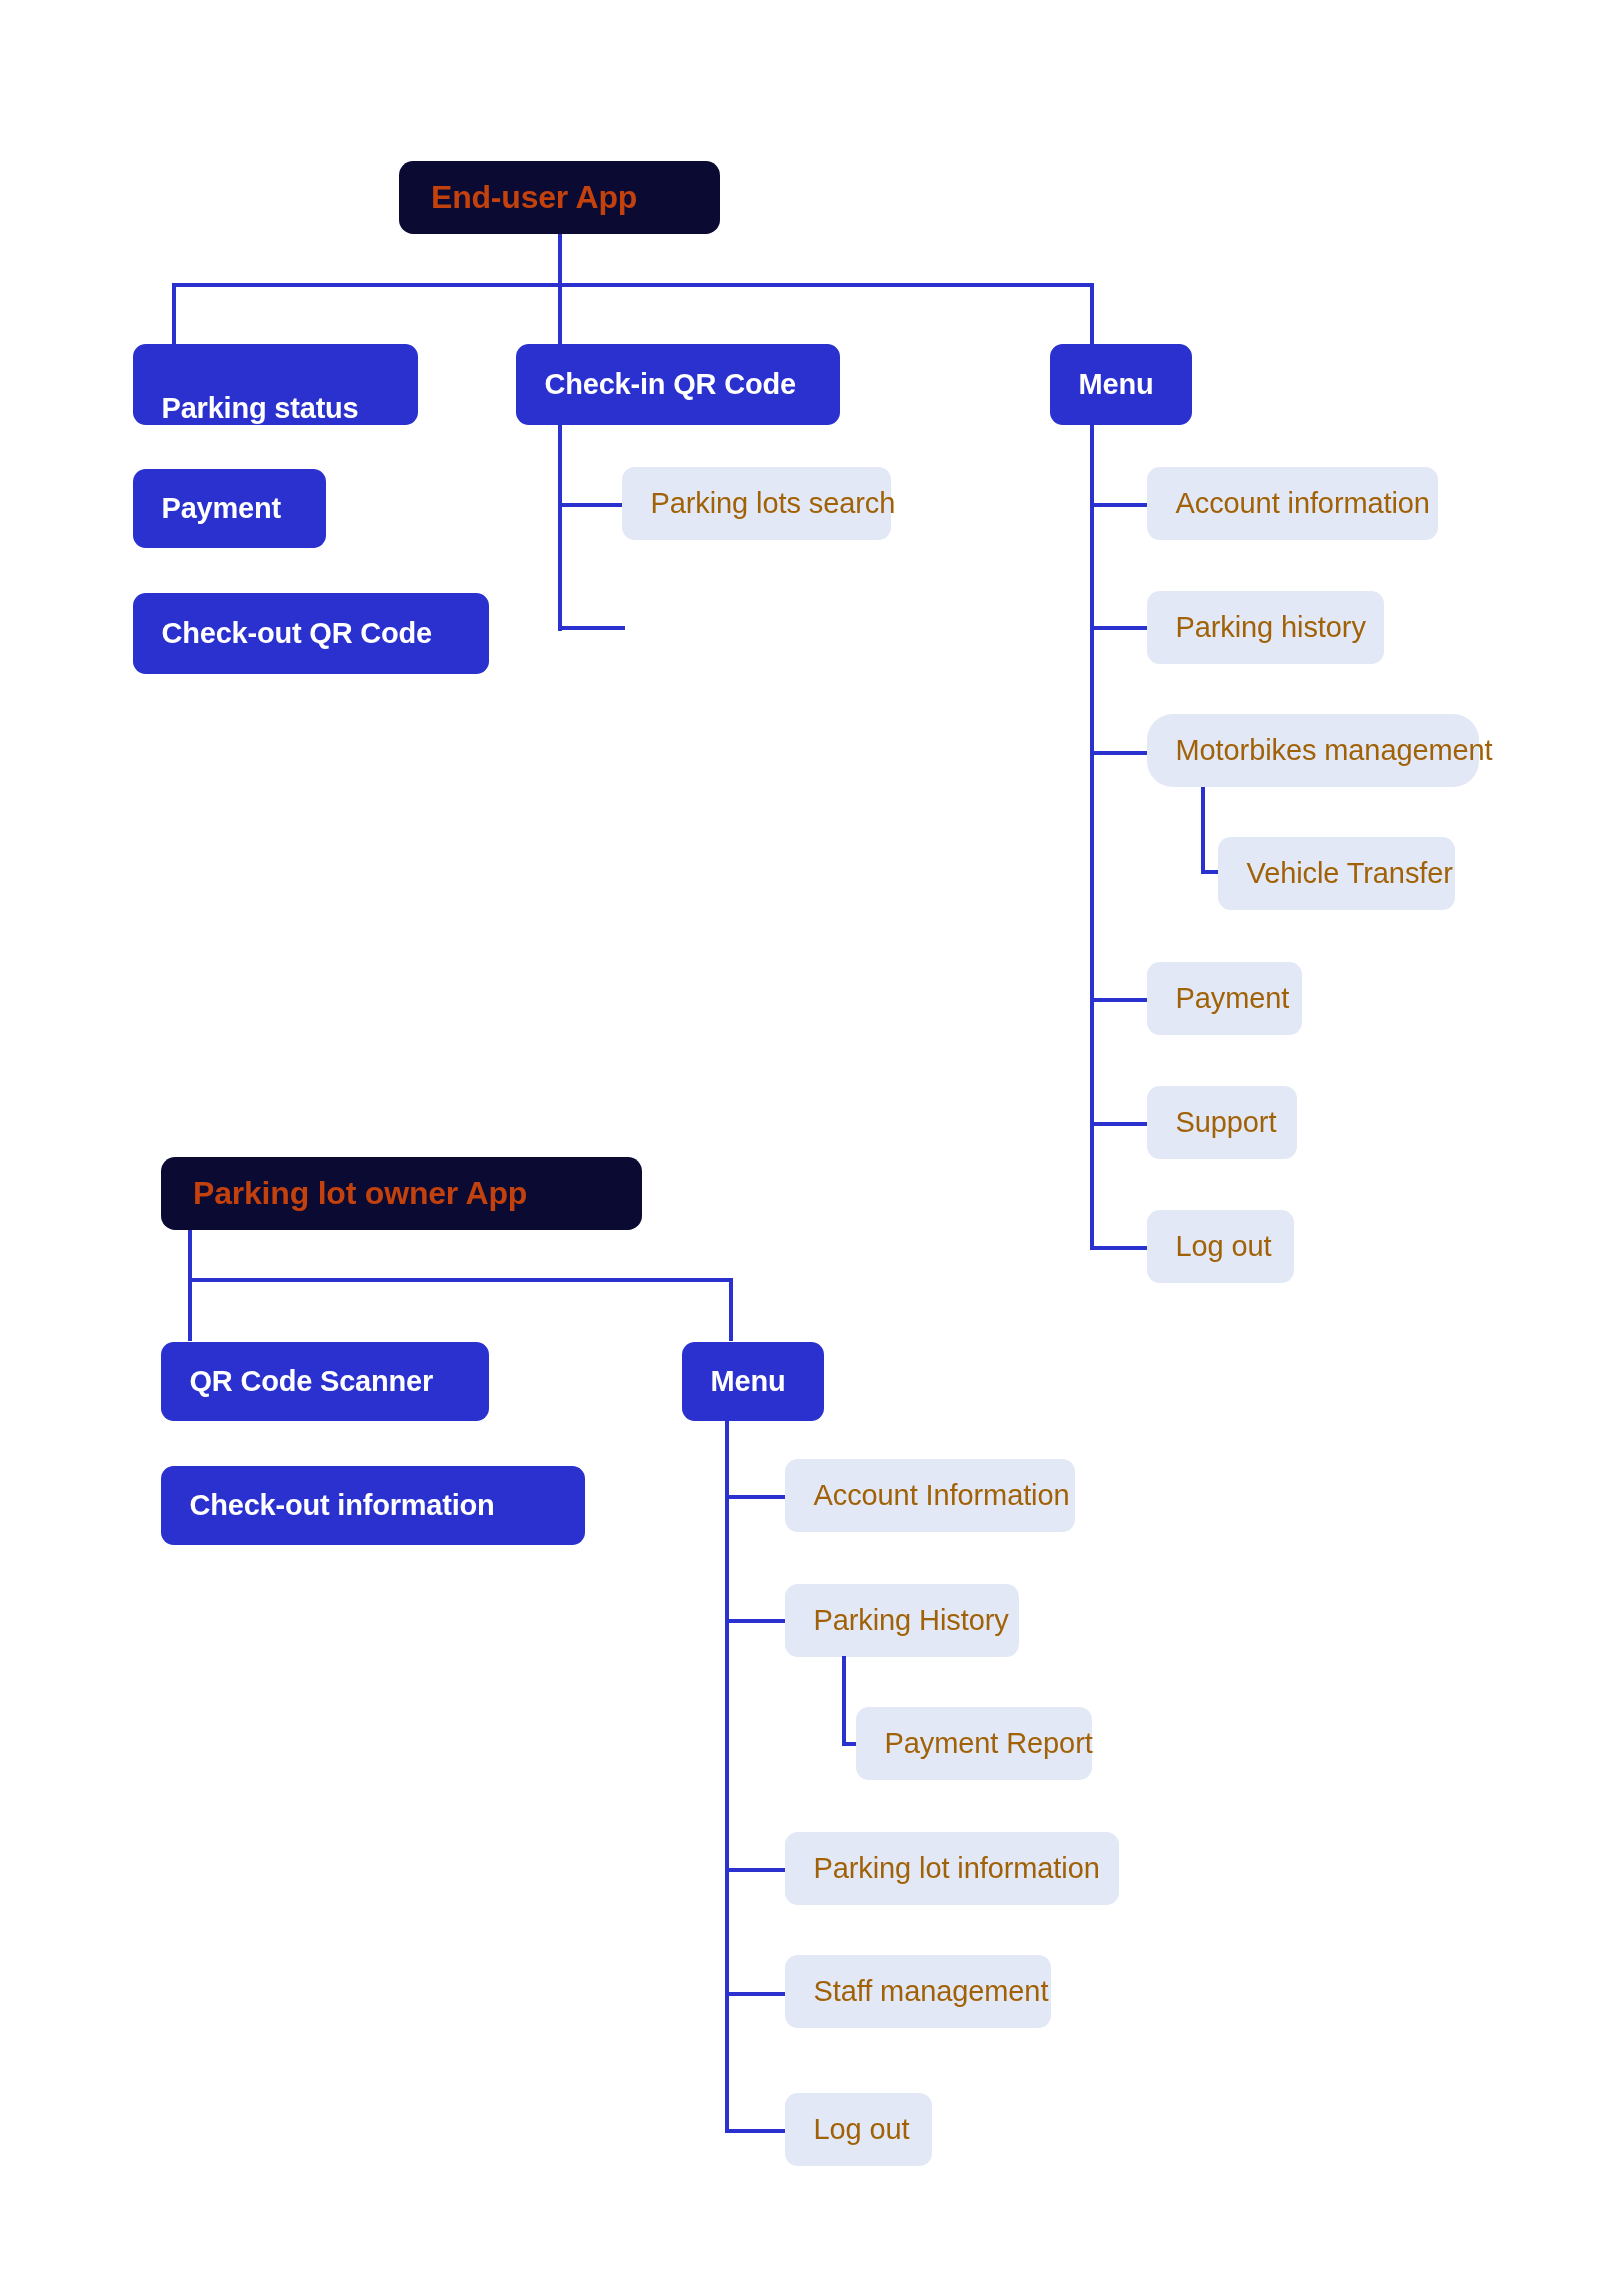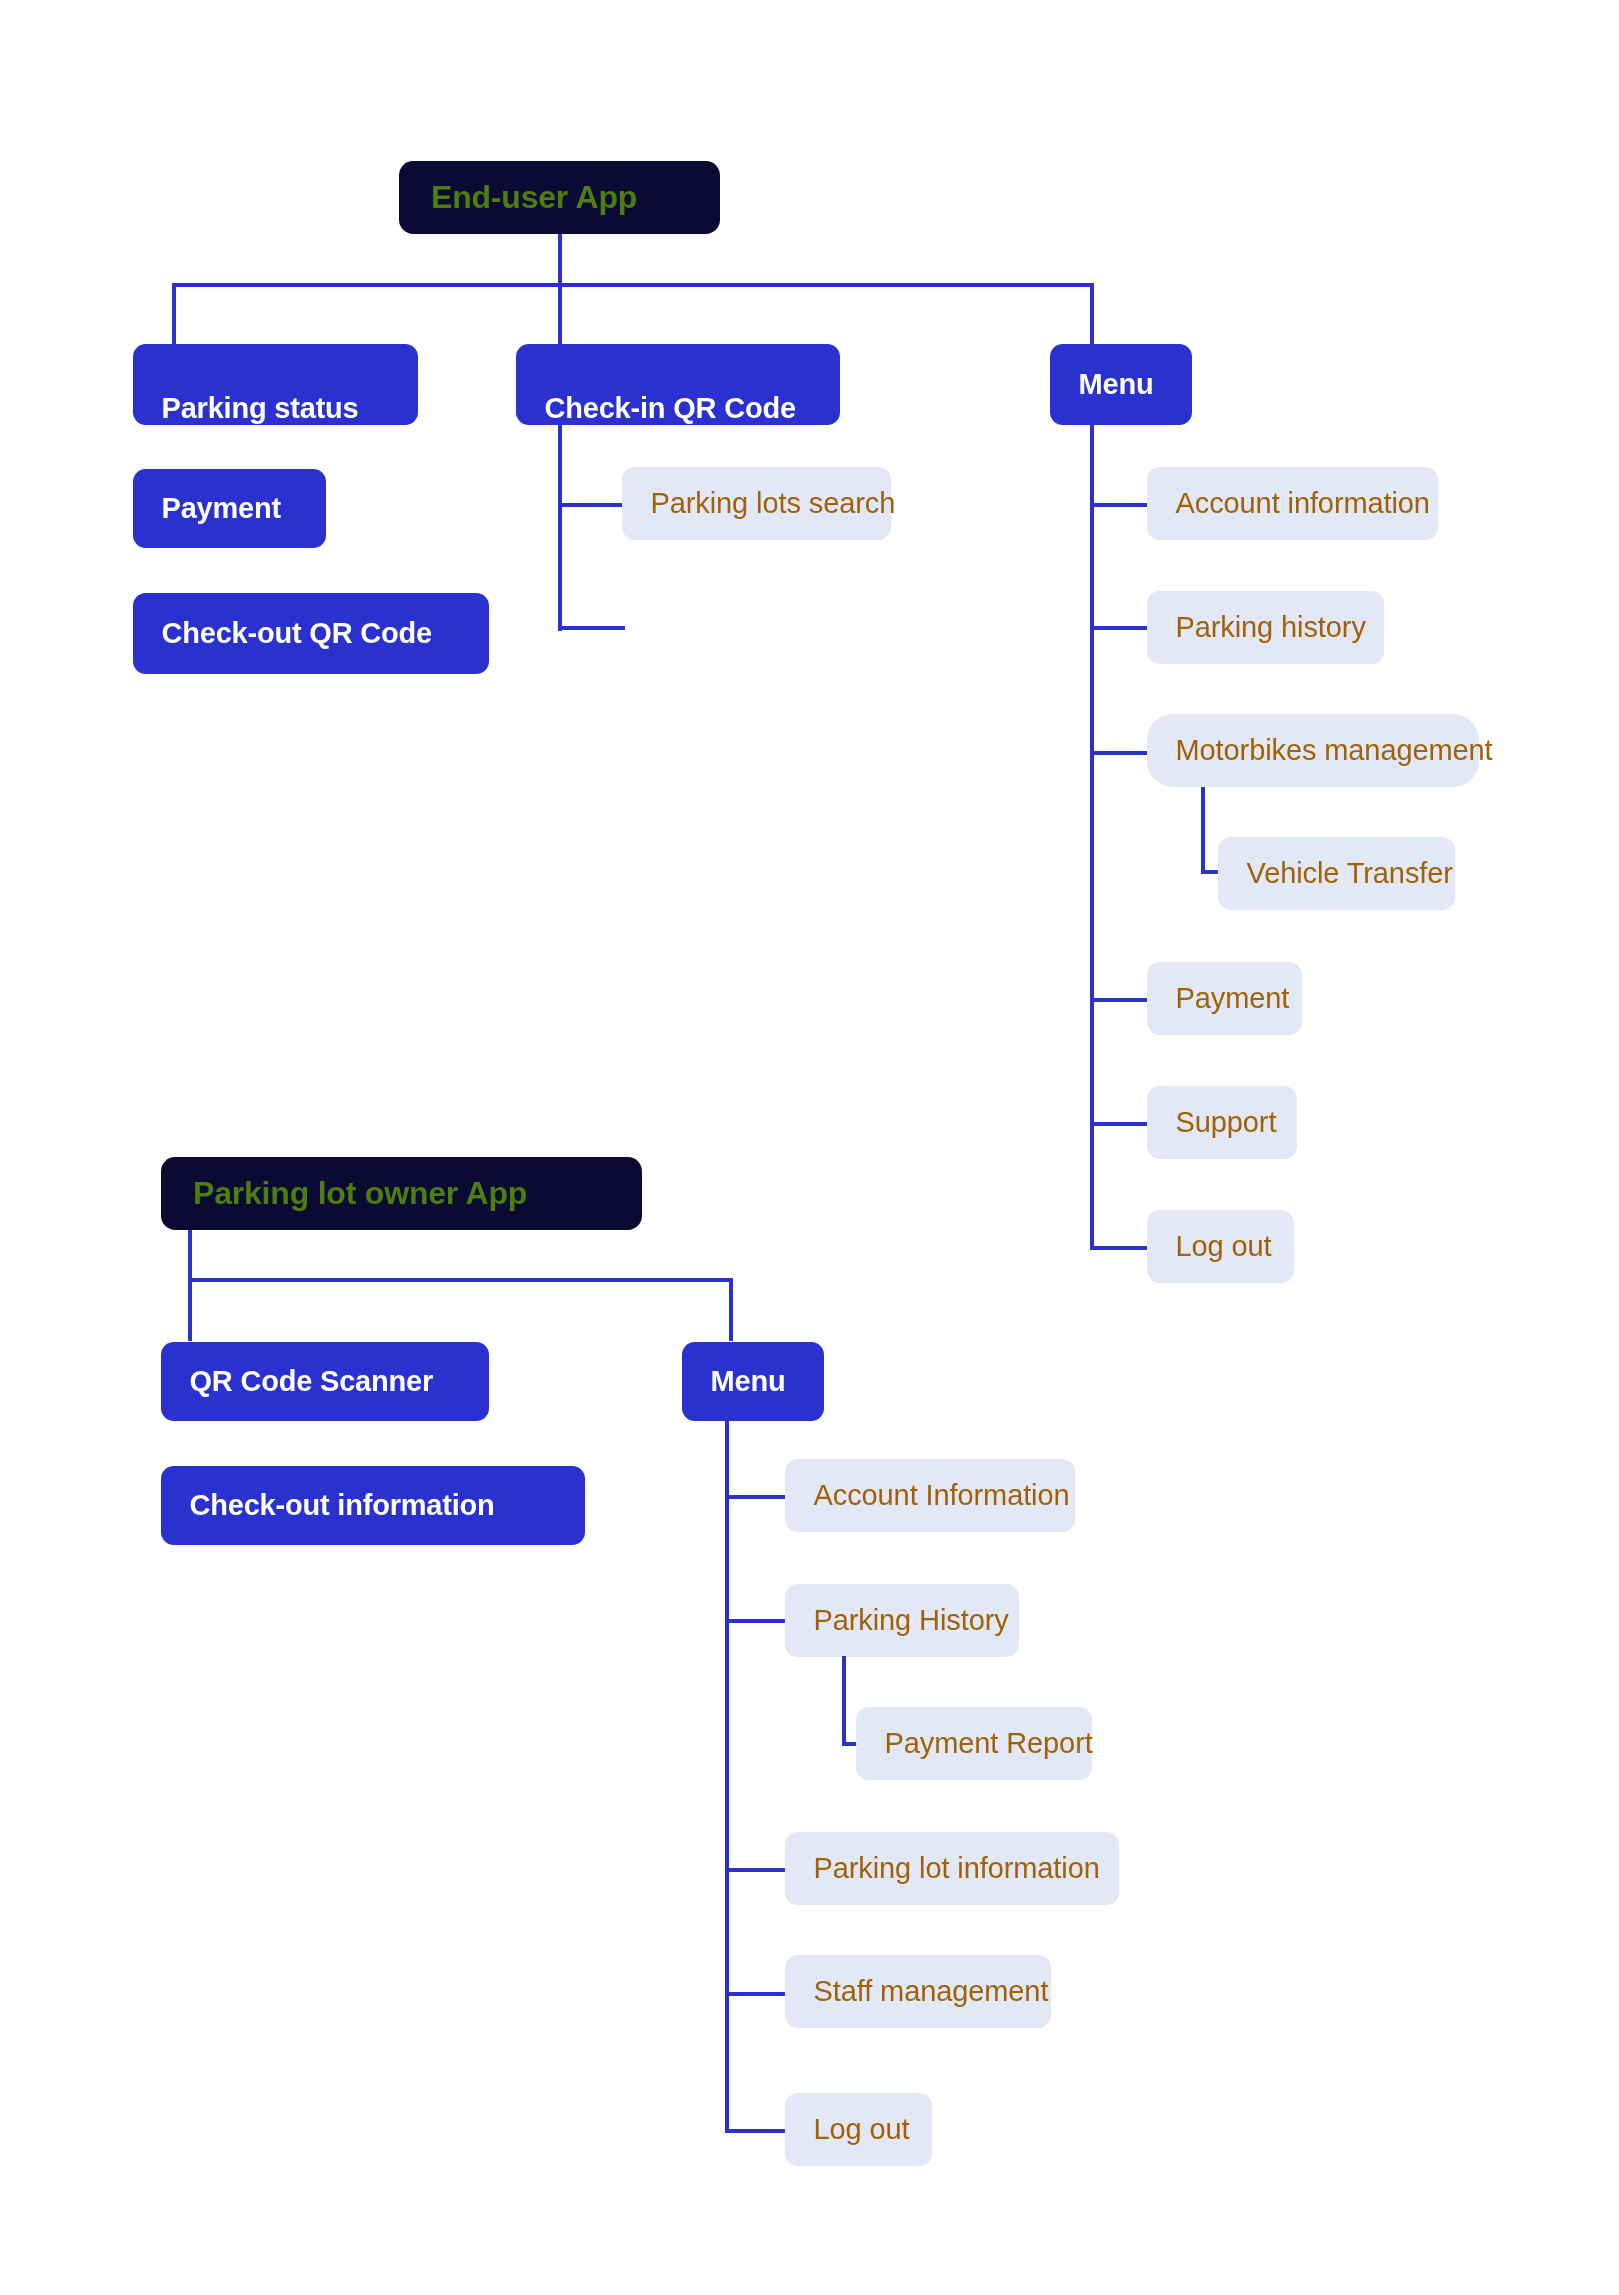--- a/index.html
+++ b/index.html
@@ -34,21 +34,21 @@
   .node .label { display: block; }
 
   
   .node.root {
     background: #0a0a33;
     border-radius: 14.2px;
     padding-left: 32px;
     padding-right: 32px;
   }
   .node.root .label {
-    color: #4d7c0f;
+    color: #c2410c;
     font-weight: 700;
     font-size: 32px;
     letter-spacing: -0.2px;
   }
 
   
   .node.primary {
     background: #2b31cf;
     border-radius: 12.7px;
     padding-left: 28.5px;
@@ -97,21 +97,21 @@
   <div class="node primary" style="left:133px; top:344px; width:285px; height:81px;align-items:flex-end;">
     <span class="label">Parking status</span>
   </div>
   <div class="node primary" style="left:133px; top:469px; width:193px; height:79px;">
     <span class="label">Payment</span>
   </div>
   <div class="node primary" style="left:133px; top:593px; width:356px; height:81px;align-items:center;">
     <span class="label">Check-out QR Code</span>
   </div>
 
-  <div class="node primary" style="left:516px; top:344px; width:324px; height:81px;align-items:flex-end;">
+  <div class="node primary" style="left:516px; top:344px; width:324px; height:81px;">
     <span class="label">Check-in QR Code</span>
   </div>
 
   <div class="line v" style="left:558px; top:425px; height:206px;"></div>
   <div class="line h" style="left:558px; top:503px; width:67px;"></div>
   <div class="line h" style="left:558px; top:626px; width:67px;"></div>
 
   <div class="node leaf" style="left:622px; top:467px; width:269px; height:73px;">
     <span class="label">Parking lots search</span>
   </div>

